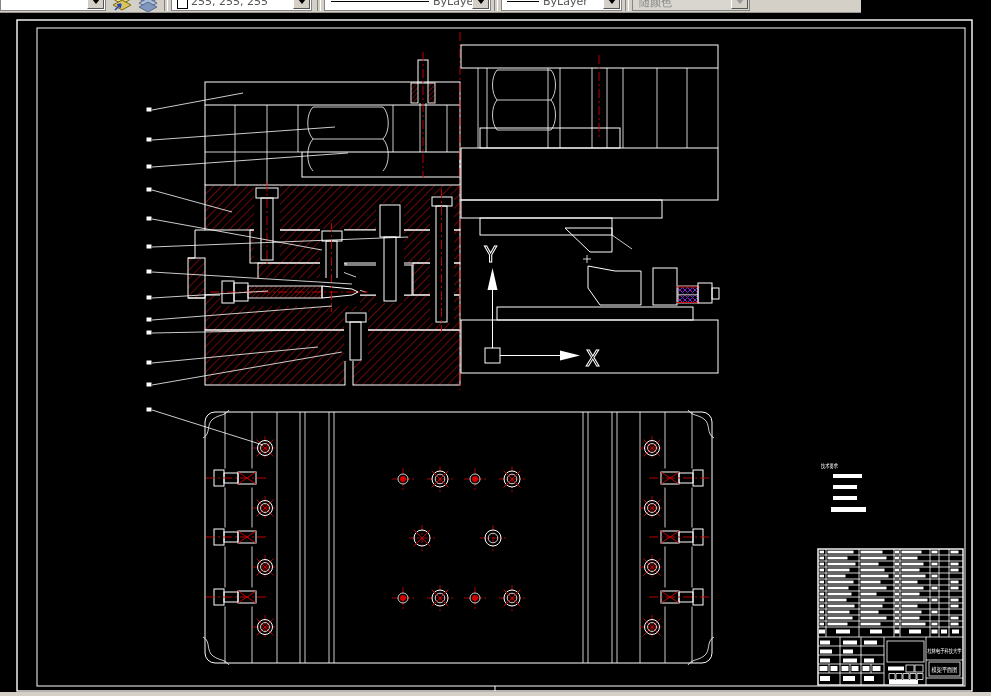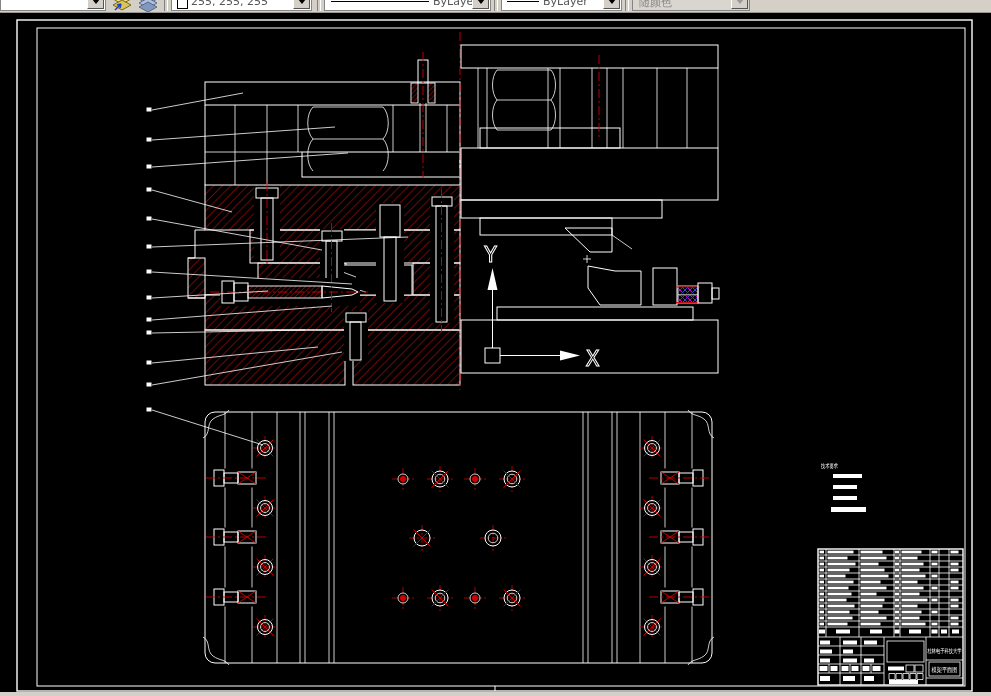--- a/index.html
+++ b/index.html
@@ -1,19 +1,19 @@
 <!DOCTYPE html>
 <html><head>
 <meta charset="utf-8">
 <style>
   html,body{margin:0;padding:0}
   body{width:991px;height:696px;position:relative;background:#000;overflow:hidden;
        font-family:"DejaVu Sans",sans-serif}
   
-  .toolbar{position:absolute;left:0;top:0;width:991px;height:12px;background:#d4d0c8;
+  .toolbar{position:absolute;left:0;top:0;width:861px;height:12px;background:#d4d0c8;
            overflow:hidden;z-index:5;border-bottom:1px solid #9a968f}
   .combo{position:absolute;top:-9px;height:20px;background:#fff;border:1px solid #848484;
          box-sizing:border-box}
   .combo.disabled{background:#d9d6cf}
   .cbtn{position:absolute;right:1px;top:1px;bottom:1px;width:15px;background:#d4d0c8;
         border:1px solid;border-color:#fff #555 #555 #fff;display:flex;align-items:center;
         justify-content:center}
   .tri{width:0;height:0;border-left:4px solid transparent;border-right:4px solid transparent;
        border-top:5px solid #000}
   .tri.gray{border-top-color:#9a9a9a}

